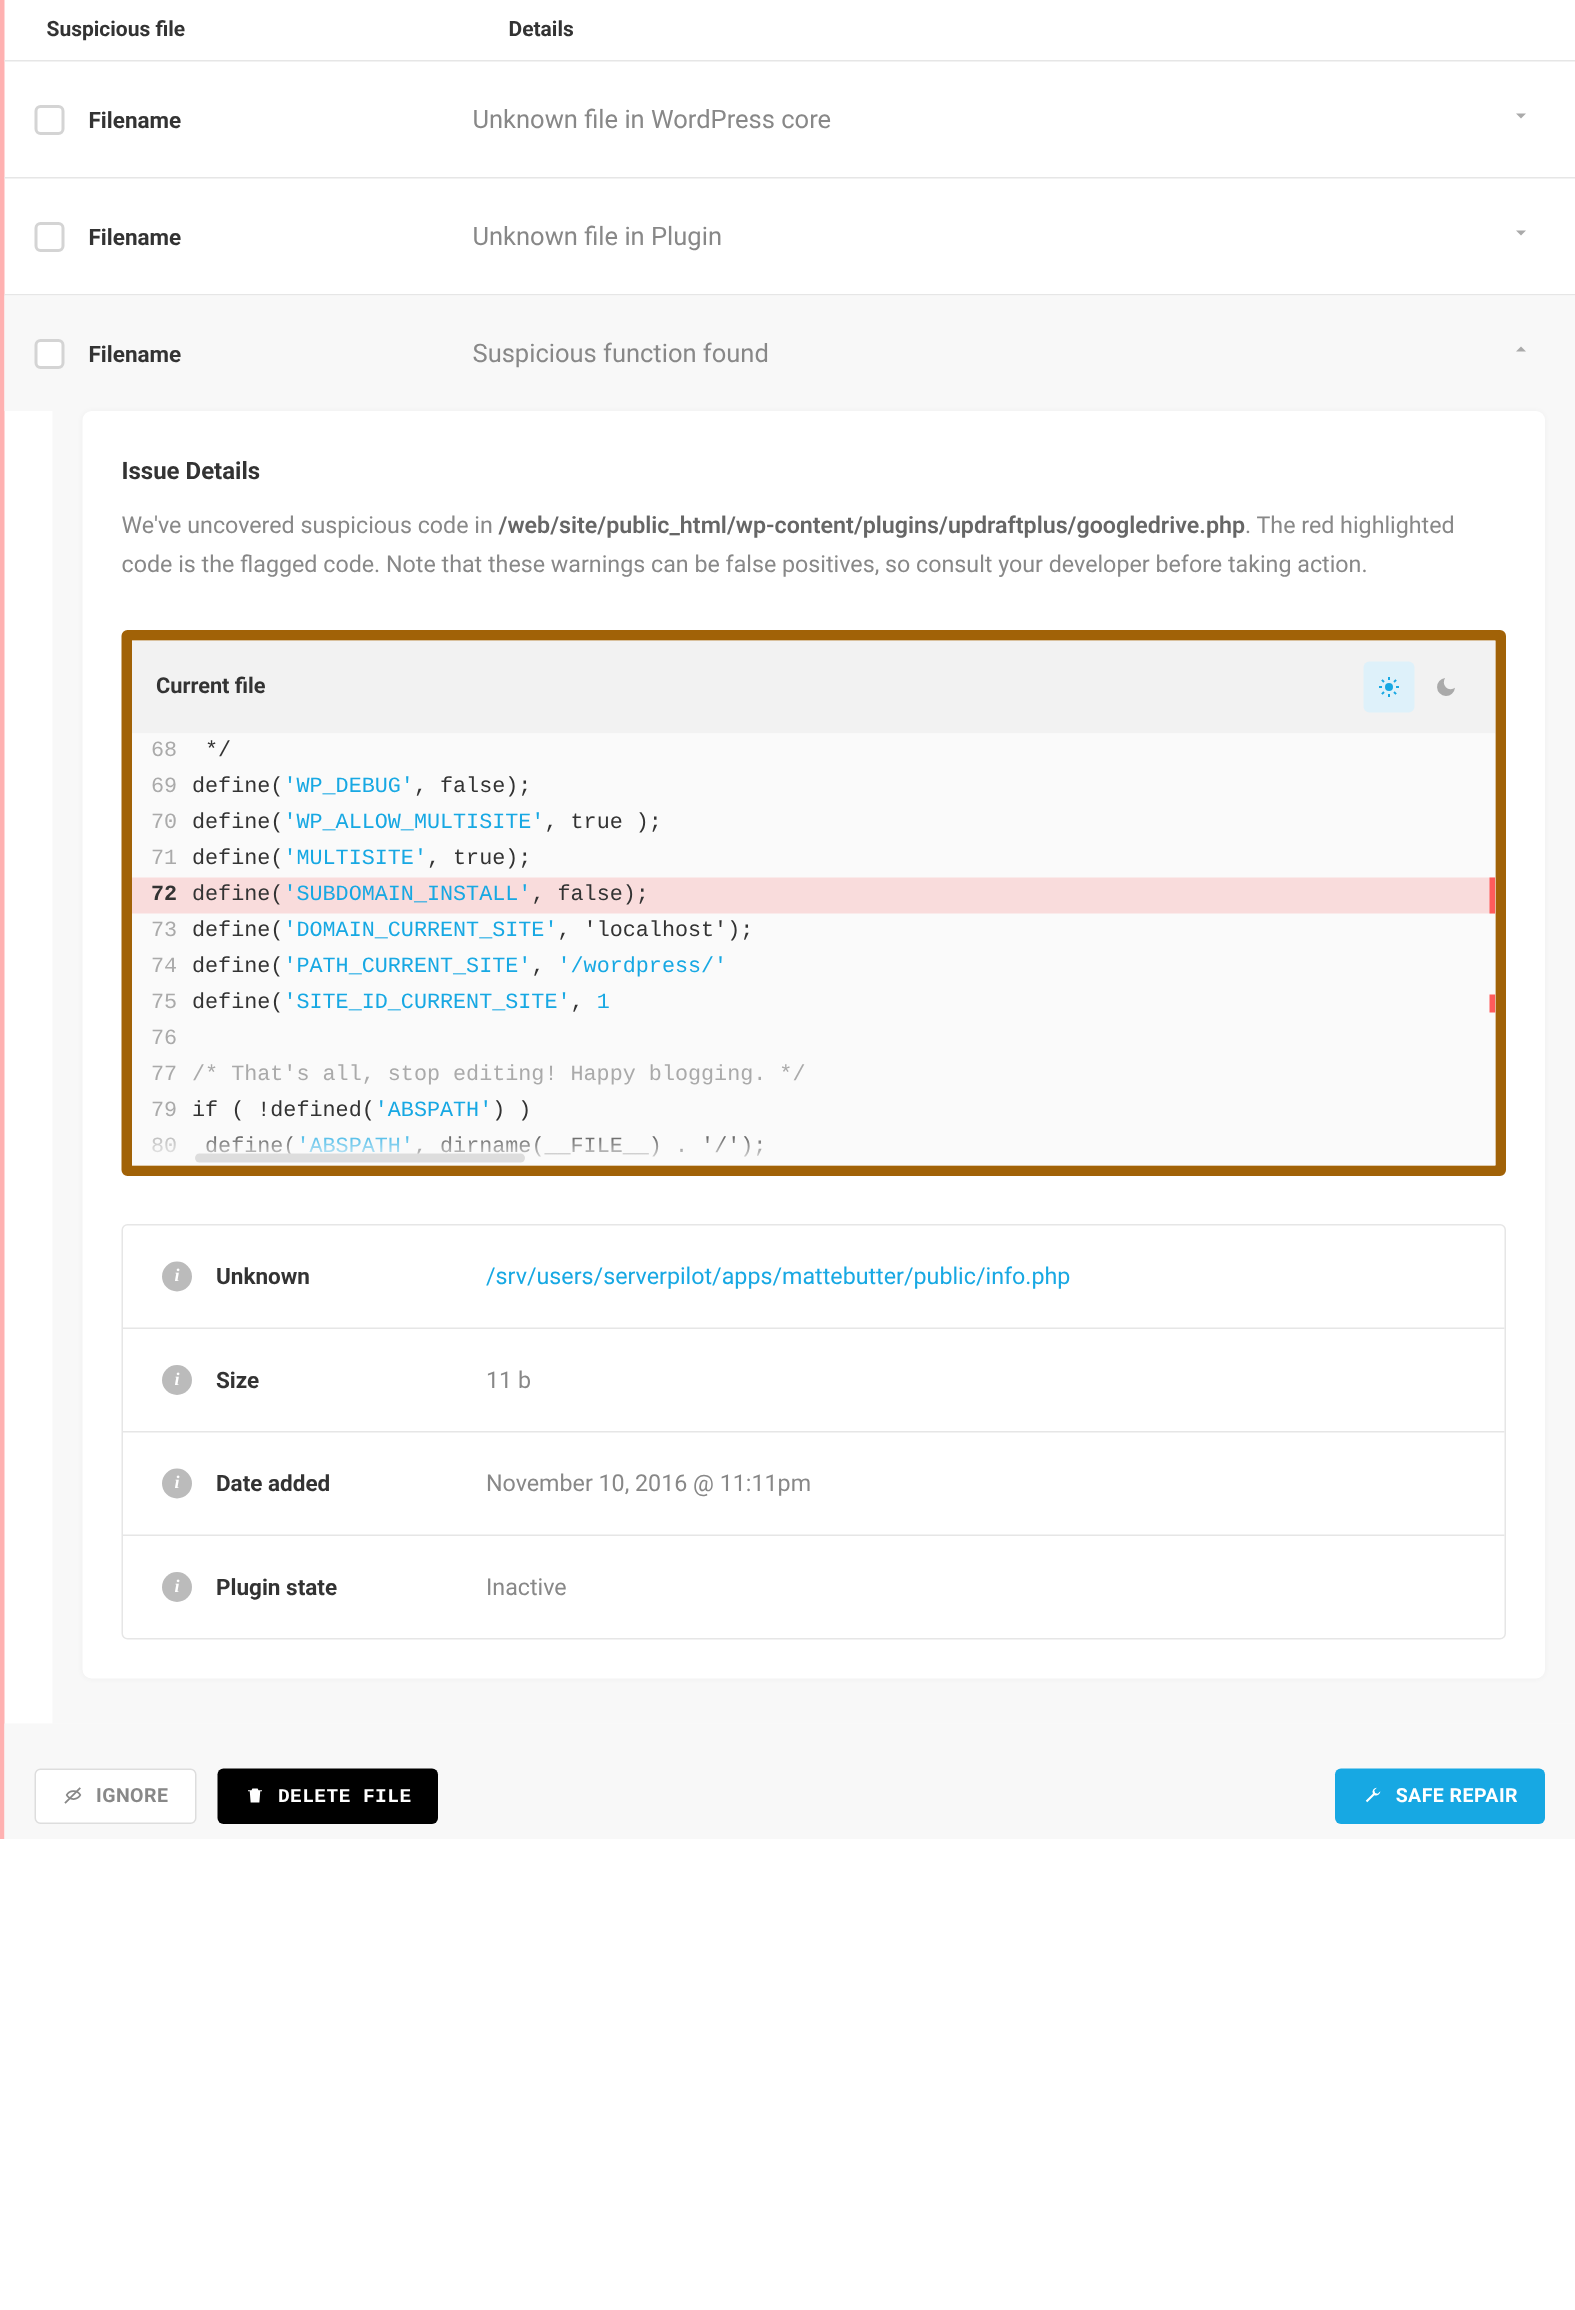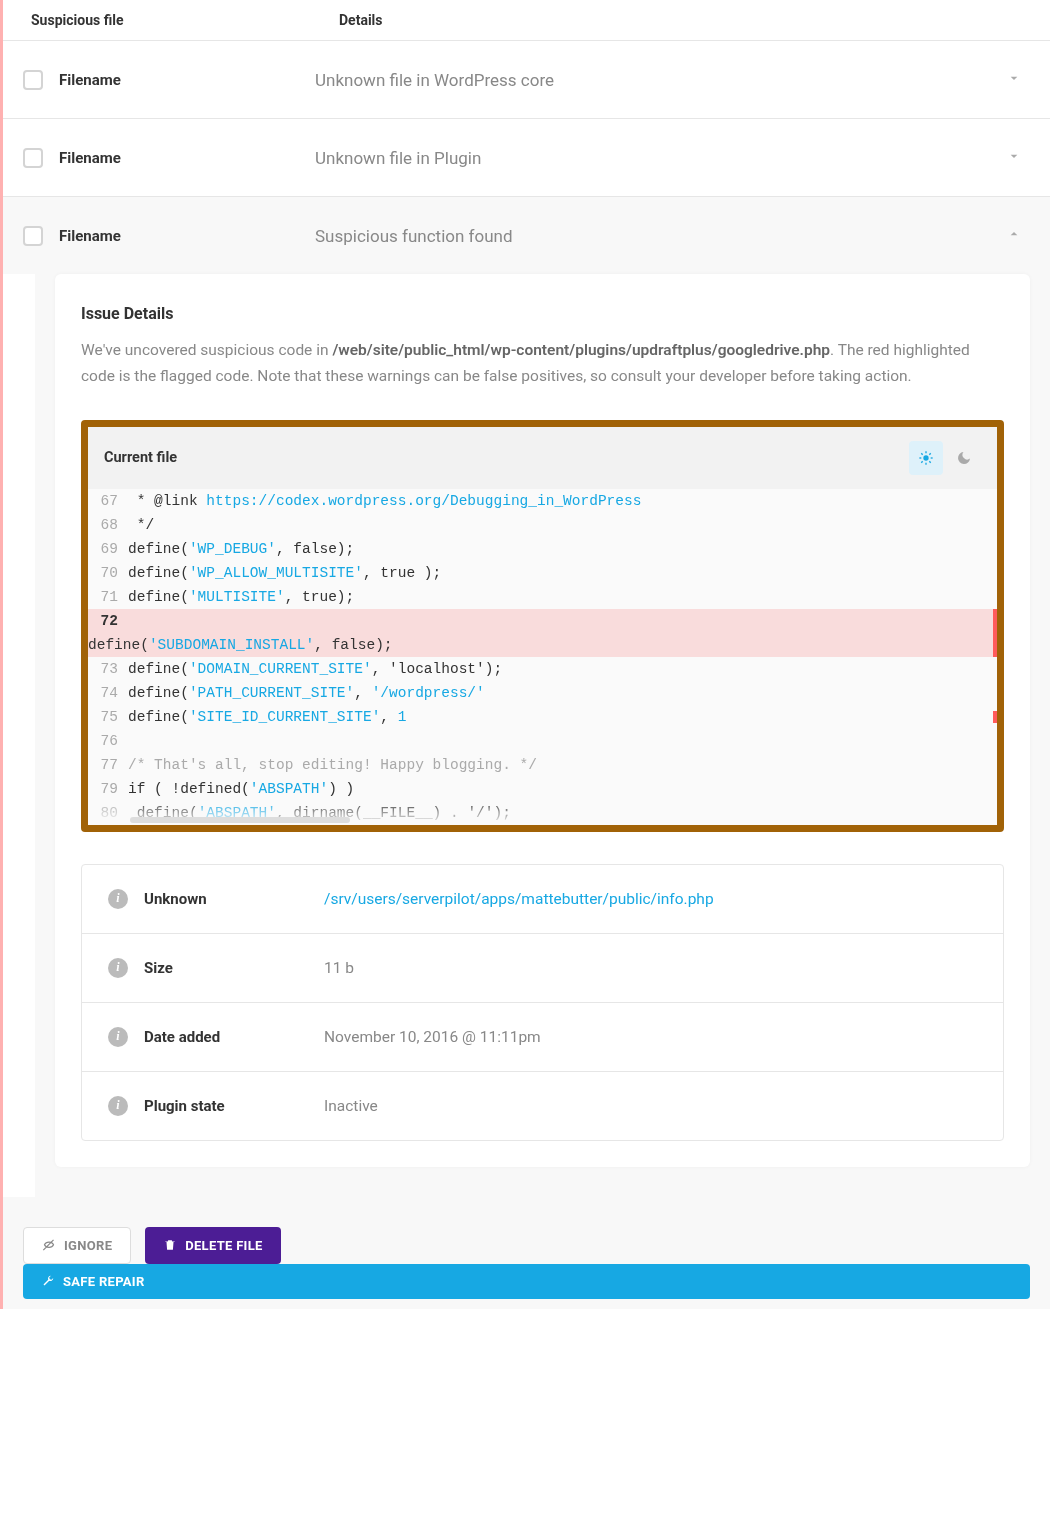--- a/index.html
+++ b/index.html
@@ -82,21 +82,21 @@
 
   .code-body {
     background: #fafafa;
     font-family: "SFMono-Regular", Consolas, "Liberation Mono", Menlo, monospace;
     font-size: 14.5px;
     max-height: 348px;
     overflow: hidden;
     position: relative;
   }
   .code-line { display: flex; line-height: 24px; }
-  .code-line.hl { background: #f9dcdc; position: relative; flex-direction: column; }
+  .code-line.hl { background: #f9dcdc; position: relative; }
   .ln {
     width: 40px;
     text-align: right;
     padding-right: 10px;
     color: #aaa;
     user-select: none;
     flex-shrink: 0;
   }
   .hl .ln { font-weight: 700; color: #333; }
   .code { white-space: pre; color: #333; }
@@ -143,42 +143,42 @@
   }
   .meta-label { font-weight: 700; width: 180px; font-size: 15px; }
   .meta-value { color: #888; font-size: 15.5px; }
   .meta-value.link { color: #17a8e3; }
 
   .actions {
     display: flex;
     justify-content: space-between;
     padding: 30px 20px 10px 20px;
     background: #f8f8f8;
-    flex-direction: column;
   }
   .actions-left { display: flex; gap: 14px; }
   .btn {
     display: inline-flex;
     align-items: center;
     gap: 8px;
     padding: 10px 18px;
     border-radius: 4px;
     font-weight: 700;
     font-size: 13px;
     letter-spacing: 0.3px;
     cursor: pointer;
   }
   .btn-ghost {
     border: 1px solid #ddd;
     background: #fff;
     color: #888;
   }
   .btn-delete {
-    background: #4c1d95;
+    background: #000000;
     color: #fff;
+    font-family: Liberation Mono, monospace;
   }
   .btn-repair {
     background: #17a8e3;
     color: #fff;
   }
   .btn svg { width: 14px; height: 14px; }
 </style>
 </head>
 <body>
 
@@ -250,24 +250,20 @@
             </div>
             <div class="theme-btn">
               <svg viewBox="0 0 24 24" width="16" height="16" fill="currentColor">
                   <path d="M21 12.8A9 9 0 1111.2 3a7 7 0 009.8 9.8z"></path>
                 </svg>
             </div>
           </div>
         </div>
         <div class="code-body" id="code-body">
 
-          <div class="code-line">
-              <div class="ln">67</div>
-              <div class="code"> * @link <span class="url">https://codex.wordpress.org/Debugging_in_WordPress</span></div>
-            </div>
             <div class="code-line">
               <div class="ln">68</div>
               <div class="code"> */</div>
             </div>
             <div class="code-line">
               <div class="ln">69</div>
               <div class="code">define(<span class="kw">'WP_DEBUG'</span>, false);</div>
             </div>
             <div class="code-line">
               <div class="ln">70</div>

